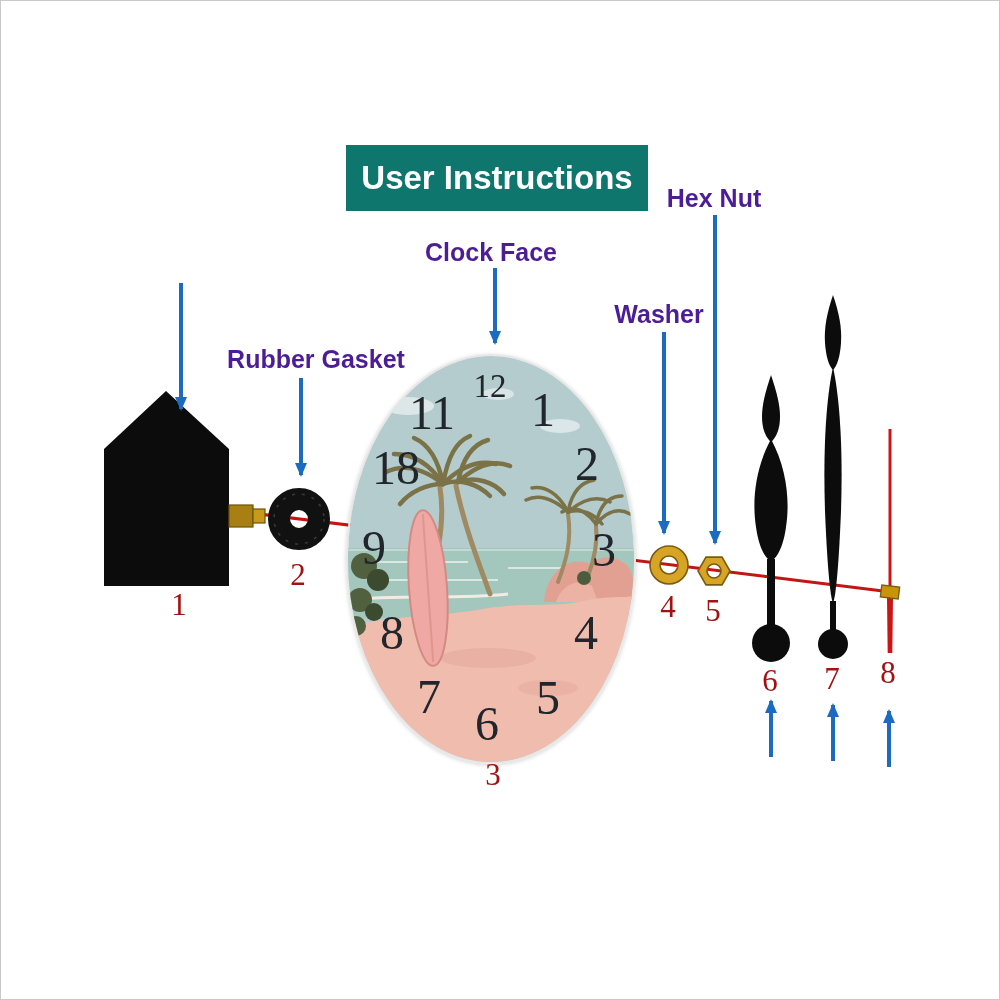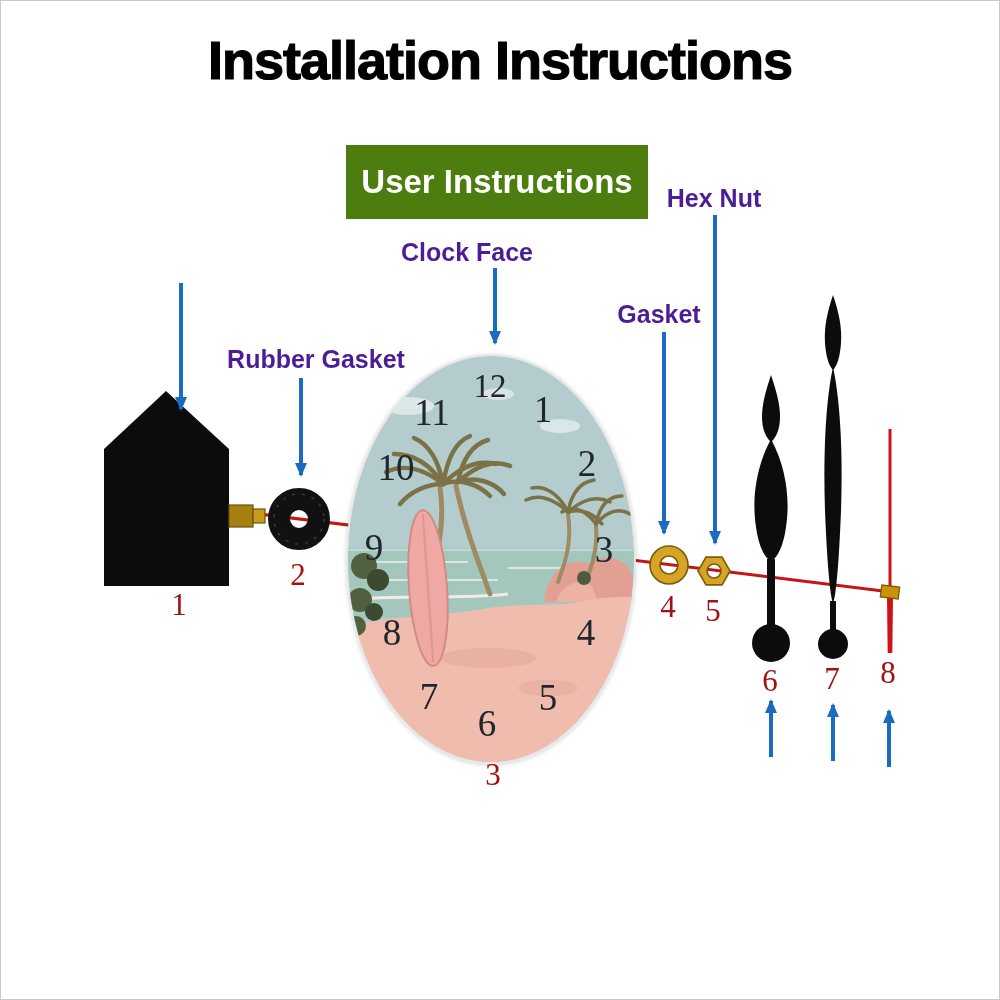--- a/index.html
+++ b/index.html
@@ -1,42 +1,41 @@
 <!DOCTYPE html>
 <html><head>
 <meta charset="utf-8">
 <style>
   html,body{margin:0;padding:0;background:#fff;}
   .stage{position:relative;width:1000px;height:1000px;background:#ffffff;overflow:hidden;
          font-family:"Liberation Sans",sans-serif;border:1px solid #c9c9c9;box-sizing:border-box;}
   .title{position:absolute;top:28px;left:0;width:100%;margin:0;text-align:center;
          font-size:54px;font-weight:bold;letter-spacing:-1px;color:#000;-webkit-text-stroke:1.2px #000;z-index:4;}
-  .banner{position:absolute;left:345px;top:144px;width:302px;height:74px;background:#4d7c0f;
+  .banner{position:absolute;left:345px;top:144px;width:302px;height:66px;background:#0f766e;
           display:flex;align-items:center;justify-content:center;z-index:4;text-align:center;}
   .banner span{color:#fff;font-size:33px;font-weight:600;}
   .layer{position:absolute;left:0;top:0;width:1000px;height:1000px;pointer-events:none;}
   .base-layer{z-index:1;}
   .parts-layer{z-index:3;}
   .clock-face{position:absolute;left:345px;top:353px;width:286px;height:406px;border-radius:50%;
               overflow:hidden;z-index:2;border:2px solid #e7e7e7;box-shadow:0 1px 4px rgba(0,0,0,.18);}
   .scene{position:absolute;left:0;top:0;width:100%;height:100%;}
   .numeral{position:absolute;transform:translate(-50%,-50%);font-family:"Liberation Serif",serif;
-           font-size:37px;color:#20262b;z-index:2;}
+           font-size:48px;color:#20262b;z-index:2;}
   .numeral.big{font-size:33px;}
   .label{position:absolute;transform:translateX(-50%);font-weight:bold;font-size:25px;color:#4c1d95;
          white-space:nowrap;z-index:4;}
   .part-num{position:absolute;transform:translateX(-50%);font-family:"Liberation Serif",serif;
             font-size:31px;color:#a21212;z-index:4;}
 </style>
 </head>
 <body>
 
 <div class="stage">
 
-  <h1 class="title">Installation Instructions</h1>
 
   <div class="banner">
     <span>User Instructions</span>
   </div>
 
   <svg class="layer base-layer" viewBox="0 0 1000 1000">
     <line x1="250" y1="512" x2="898" y2="592" stroke="#c41414" stroke-width="3"></line>
   </svg>
 
   <div class="clock-face">
@@ -109,21 +108,21 @@
     <span class="numeral big" style="left:142px;top:30px">12</span>
     <span class="numeral" style="left:195px;top:53px">1</span>
     <span class="numeral" style="left:239px;top:107px">2</span>
     <span class="numeral" style="left:256px;top:193px">3</span>
     <span class="numeral" style="left:238px;top:276px">4</span>
     <span class="numeral" style="left:200px;top:341px">5</span>
     <span class="numeral" style="left:139px;top:367px">6</span>
     <span class="numeral" style="left:81px;top:340px">7</span>
     <span class="numeral" style="left:44px;top:276px">8</span>
     <span class="numeral" style="left:26px;top:191px">9</span>
-    <span class="numeral" style="left:48px;top:111px">10</span>
+    <span class="numeral" style="left:48px;top:111px">18</span>
     <span class="numeral" style="left:84px;top:56px">11</span>
   </div>
 
   <svg class="layer parts-layer" viewBox="0 0 1000 1000">
     <defs>
       <marker id="arrowhead" viewBox="0 0 14 12" refX="12" refY="6" markerWidth="14" markerHeight="12" markerUnits="userSpaceOnUse" orient="auto">
         <path d="M0,0 L14,6 L0,12 Z" fill="#1b6cc0"></path>
       </marker>
     </defs>
 
@@ -172,23 +171,23 @@
       <line x1="494" y1="267" x2="494" y2="342" marker-end="url(#arrowhead)"></line>
       <line x1="714" y1="214" x2="714" y2="542" marker-end="url(#arrowhead)"></line>
       <line x1="663" y1="331" x2="663" y2="532" marker-end="url(#arrowhead)"></line>
       <line x1="770" y1="756" x2="770" y2="700" marker-end="url(#arrowhead)"></line>
       <line x1="832" y1="760" x2="832" y2="704" marker-end="url(#arrowhead)"></line>
       <line x1="888" y1="766" x2="888" y2="710" marker-end="url(#arrowhead)"></line>
     </g>
   </svg>
 
   <div class="label" style="left:315px;top:344px">Rubber Gasket</div>
-  <div class="label" style="left:466px;top:237px">Clock Face</div>
+  <div class="label" style="left:490px;top:237px">Clock Face</div>
   <div class="label" style="left:713px;top:183px">Hex Nut</div>
-  <div class="label" style="left:658px;top:299px">Gasket</div>
+  <div class="label" style="left:658px;top:299px">Washer</div>
 
   <div class="part-num" style="left:178px;top:586px">1</div>
   <div class="part-num" style="left:297px;top:556px">2</div>
   <div class="part-num" style="left:492px;top:756px">3</div>
   <div class="part-num" style="left:667px;top:588px">4</div>
   <div class="part-num" style="left:712px;top:592px">5</div>
   <div class="part-num" style="left:769px;top:662px">6</div>
   <div class="part-num" style="left:831px;top:660px">7</div>
   <div class="part-num" style="left:887px;top:654px">8</div>
 

